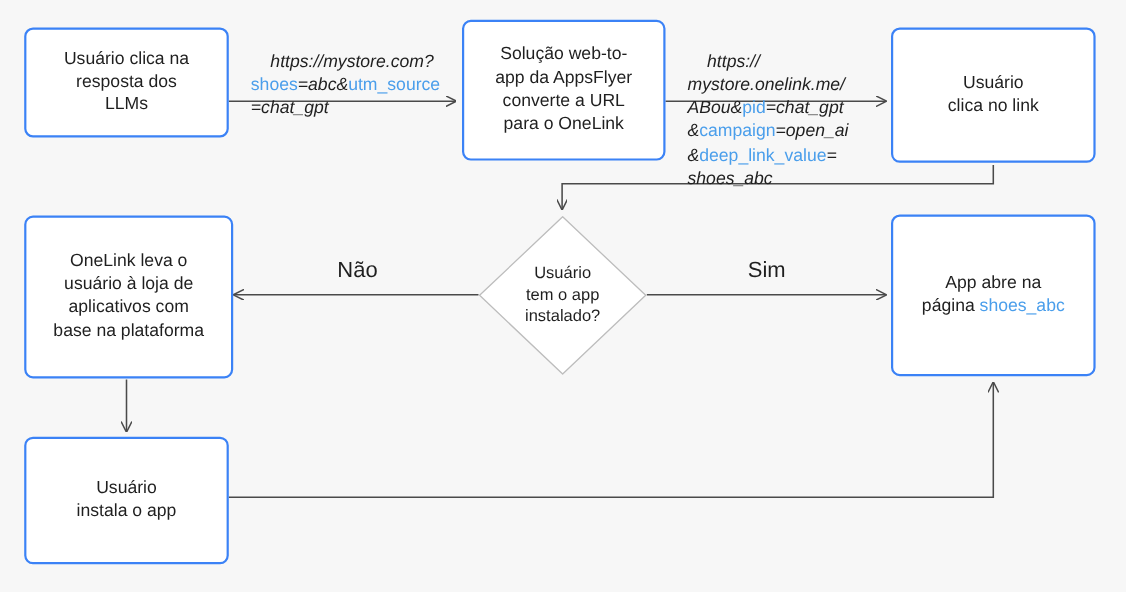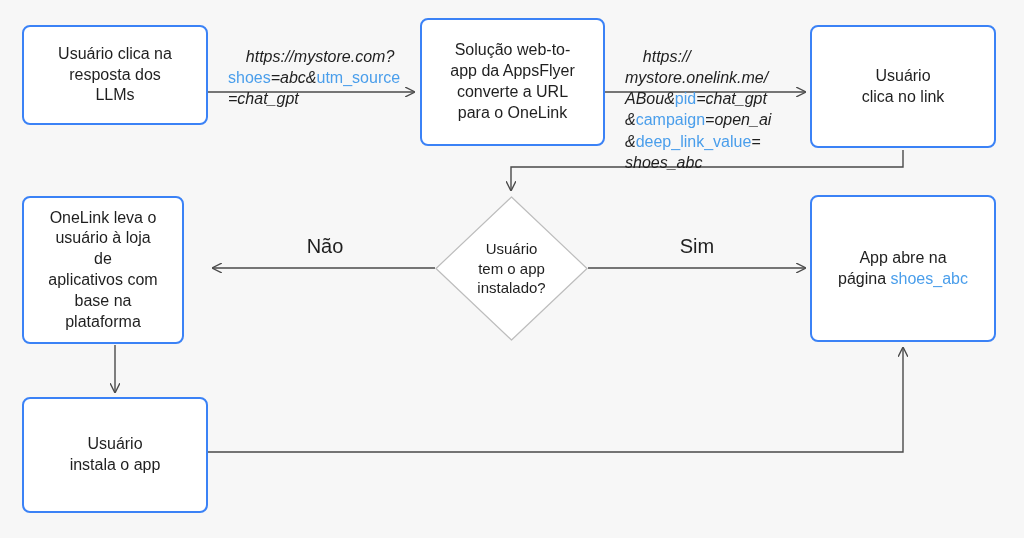--- a/index.html
+++ b/index.html
@@ -112,21 +112,21 @@
     </span>
   </div>
 
   <div class="node" style="left:810px; top:25px; width:186px; height:123px;">
     <span class="node-text">
       <span>Usuário</span><br>
       <span>clica no link</span>
     </span>
   </div>
 
-  <div class="node" style="left:22px; top:196px; width:162px; height:148px;">
+  <div class="node" style="left:22px; top:196px; width:190px; height:148px;">
     <span class="node-text">
       <span>OneLink leva o</span><br>
       <span>usuário à loja de</span><br>
       <span>aplicativos com</span><br>
       <span>base na plataforma</span>
     </span>
   </div>
 
   <div class="node" style="left:810px; top:195px; width:186px; height:147px;">
     <span class="node-text">

